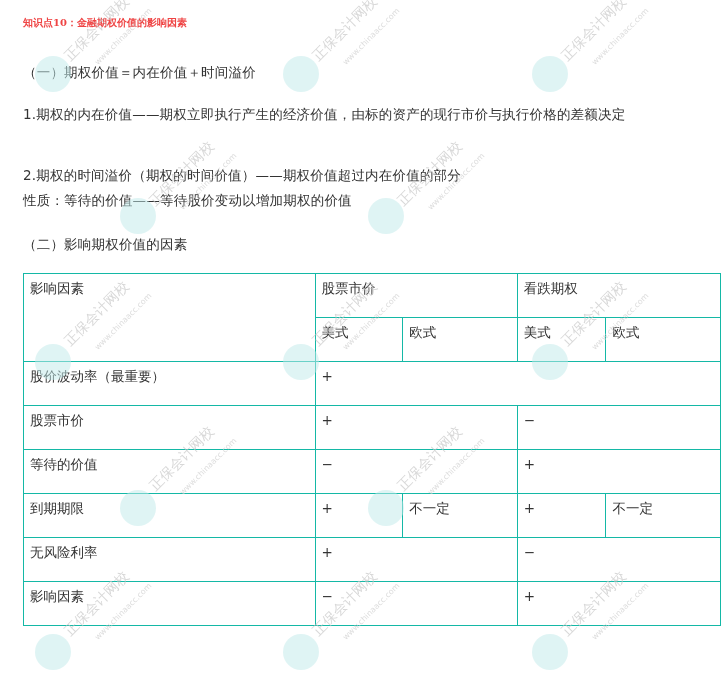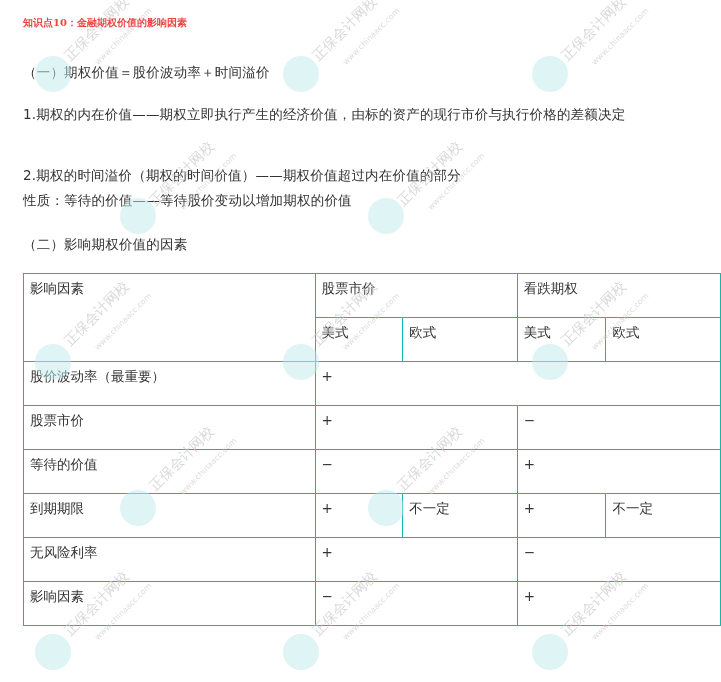--- a/index.html
+++ b/index.html
@@ -44,21 +44,21 @@
     position: absolute; font-size: 8px; color: #cfcfcf;
     transform: rotate(-45deg); pointer-events: none; white-space: nowrap;
     opacity: 0.7;
   }
 </style>
 </head>
 <body>
 
 <div class="content">
   <div class="title">知识点10：金融期权价值的影响因素</div>
-  <div class="para" style="top:64px;">（一）期权价值＝股价波动率＋时间溢价</div>
+  <div class="para" style="top:64px;">（一）期权价值＝内在价值＋时间溢价</div>
   <div class="para" style="top:106px;">1.期权的内在价值——期权立即执行产生的经济价值，由标的资产的现行市价与执行价格的差额决定</div>
   <div class="para" style="top:150px;margin-top:17px;">2.期权的时间溢价（期权的时间价值）——期权价值超过内在价值的部分</div>
   <div class="para" style="top:192px;text-align:center;">性质：等待的价值——等待股价变动以增加期权的价值</div>
   <div class="para" style="top:236px;">（二）影响期权价值的因素</div>
 
   <table class="factors">
     <tbody>
         <tr>
       <td class="c0" rowspan="2">影响因素</td>
       <td colspan="2">股票市价</td>

